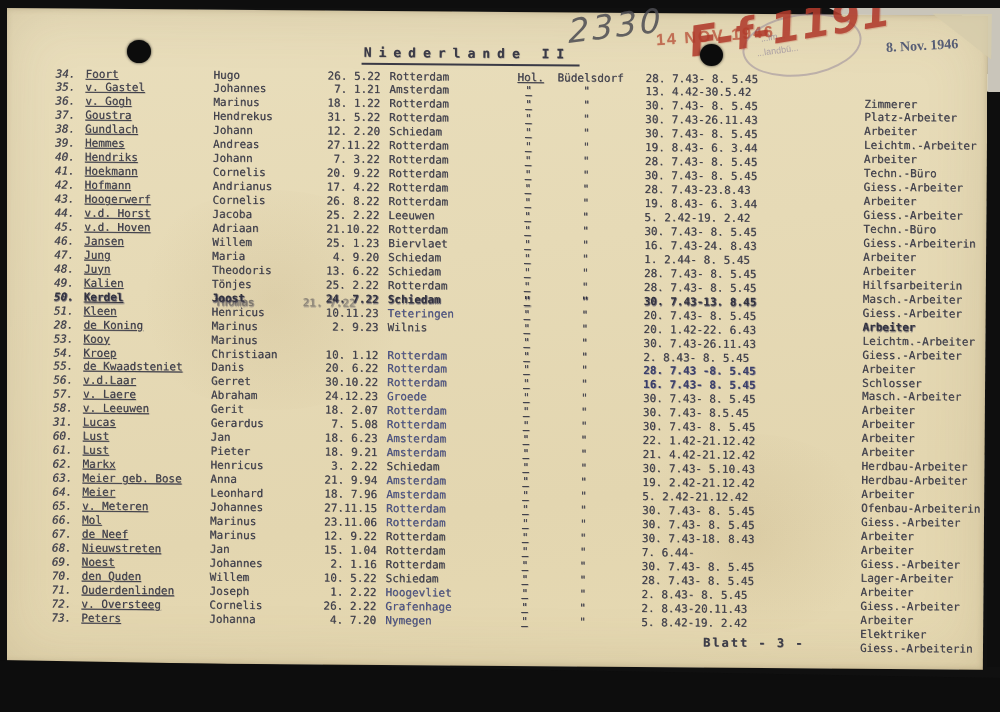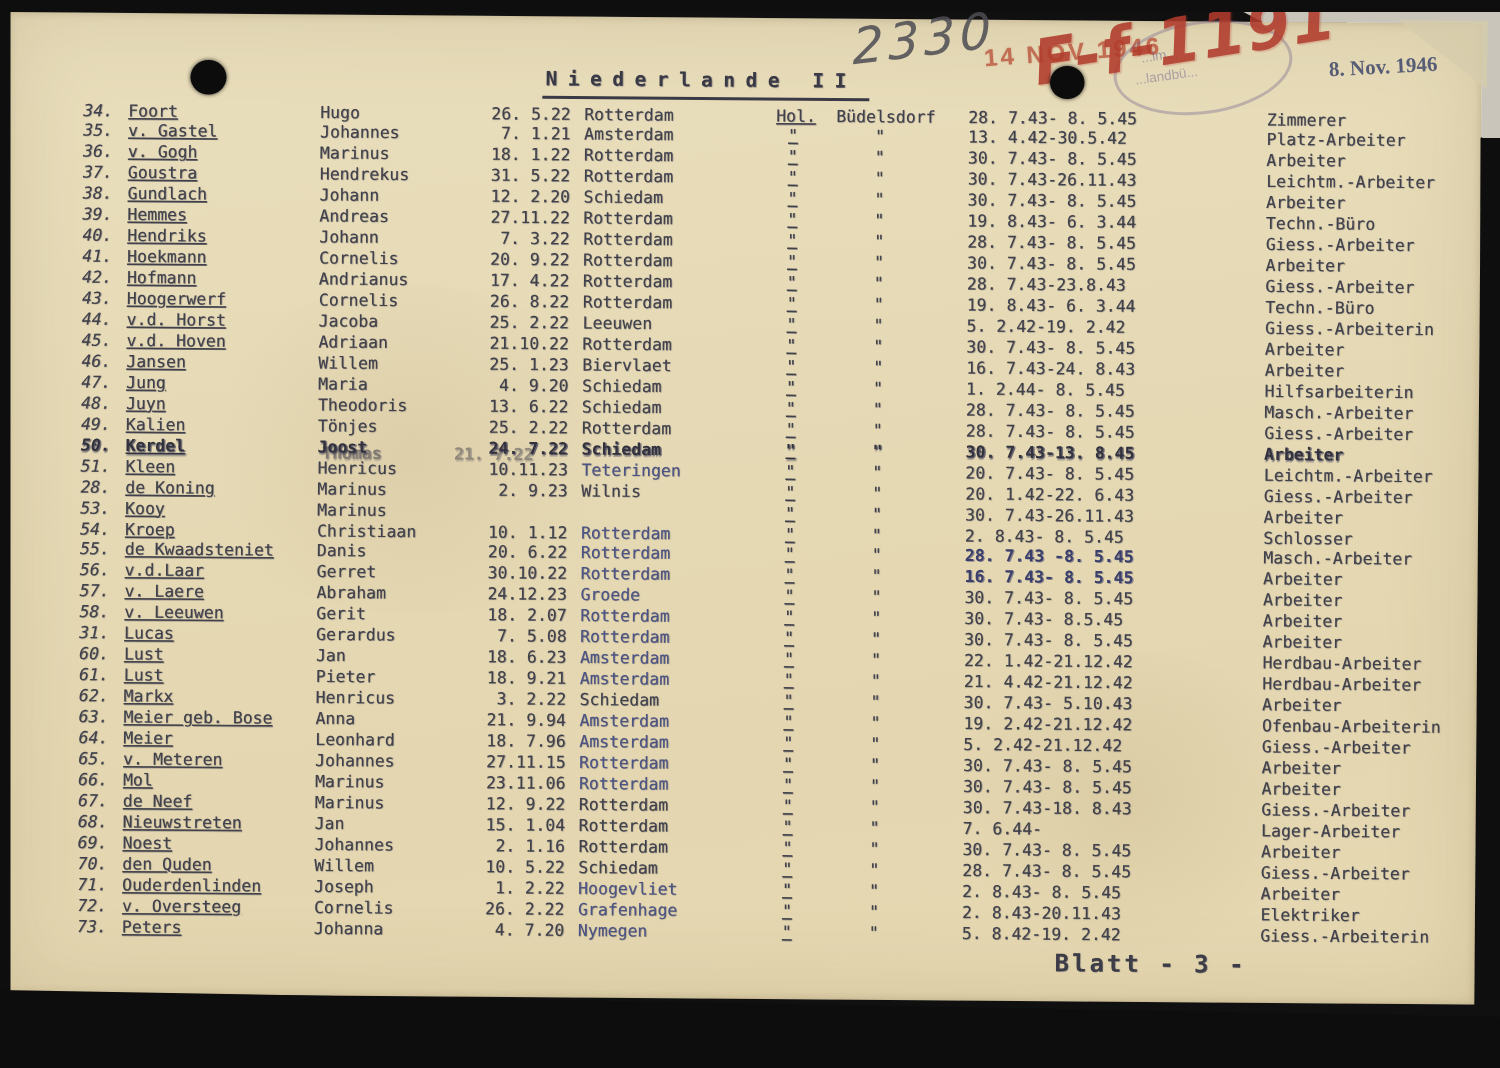--- a/index.html
+++ b/index.html
@@ -29,21 +29,21 @@
   .c-no{left:36px;width:34px;text-align:right;font-style:italic;}
   .c-sur{left:80px;text-decoration:underline;}
   .c-first{left:208px;}
   .c-born{left:301px;width:74px;text-align:right;}
   .c-city{left:384px;}
   .c-country{left:512px;text-decoration:underline;}
   .c-country.ditto{left:520px;}
   .c-place{left:552px;}
   .c-place.ditto{left:578px;}
   .c-period{left:640px;}
-  .c-occ{left:839px;}
+  .c-occ{left:859px;margin-top:24px;}
   .blue{color:#4c5486;}
   .struck .cell{font-weight:bold;color:#32323e;
     text-shadow:1px .5px 0 rgba(50,50,80,.55), .5px 1.5px .5px rgba(50,50,80,.35);}
   .pem{font-weight:bold;color:#3a3f6b;text-shadow:.8px .4px .4px rgba(50,50,100,.5);}
   .ghost{position:absolute;left:3px;top:4px;opacity:.55;}
   .ghost2{position:absolute;left:-2px;top:4px;opacity:.45;}
   
   #pencil-number{position:absolute;left:568px;top:6px;font-size:33px;color:#4c4c52;
     font-family:"DejaVu Sans",sans-serif;font-style:italic;opacity:.85;
     transform:rotate(-7deg) skewX(-6deg);letter-spacing:3px;}
@@ -55,21 +55,21 @@
   #oval-stamp .s1{position:absolute;left:18px;top:12px;font-size:9px;color:rgba(100,90,140,.5);
     font-family:"Liberation Sans",sans-serif;}
   #oval-stamp .s2{position:absolute;left:12px;top:26px;font-size:9px;color:rgba(100,90,140,.45);
     font-family:"Liberation Sans",sans-serif;}
   #red-ref{position:absolute;left:688px;top:2px;font-size:42px;color:#b13b2c;opacity:.88;
     font-family:"DejaVu Sans",sans-serif;font-style:italic;font-weight:bold;
     transform:rotate(-9deg);letter-spacing:1px;text-shadow:1px 1px 1px rgba(177,59,44,.3);}
   #ink-date{position:absolute;left:886px;top:38px;font-size:14px;font-weight:bold;
     color:#3e486b;opacity:.85;transform:rotate(-3deg);
     font-family:"Liberation Serif",serif;}
-  #footer-label{position:absolute;left:702px;top:623px;font-size:16px;font-weight:bold;
+  #footer-label{position:absolute;left:702px;top:623px;font-size:12px;font-weight:bold;
     letter-spacing:2px;color:#3d3d48;text-shadow:.4px .3px .6px rgba(45,45,70,.55);}
   
   .edge{position:absolute;background:#0e0e0e;}
   #edge-top{left:0;top:0;width:1000px;height:8px;}
   #edge-left{left:0;top:0;width:7px;height:668px;}
   #edge-bottom{left:0;top:660px;width:1000px;height:52px;
     clip-path:polygon(0 0,100% 18px,100% 100%,0 100%);background:#0d0d0d;}
   #edge-right{right:0;top:92px;width:13px;height:575px;}
   .stain{position:absolute;border-radius:50%;background:radial-gradient(circle,rgba(140,110,60,.10),rgba(140,110,60,0) 70%);}
 </style>

